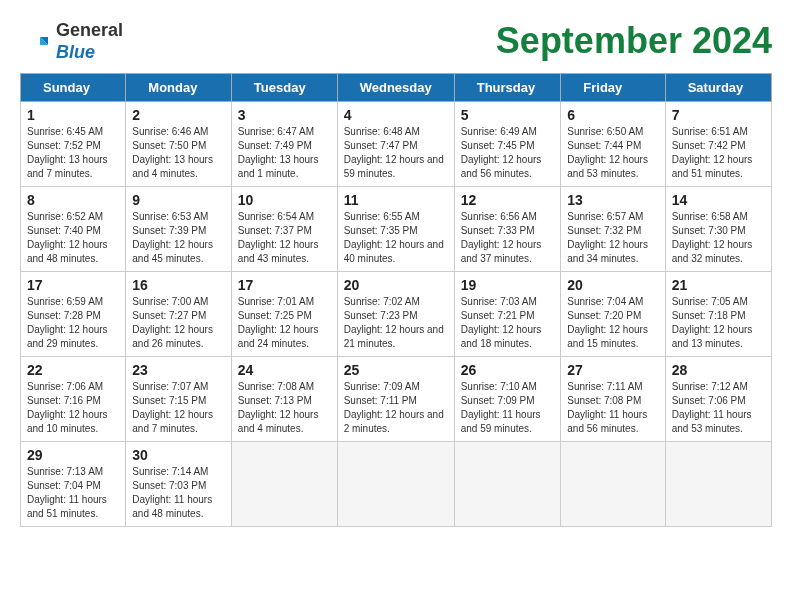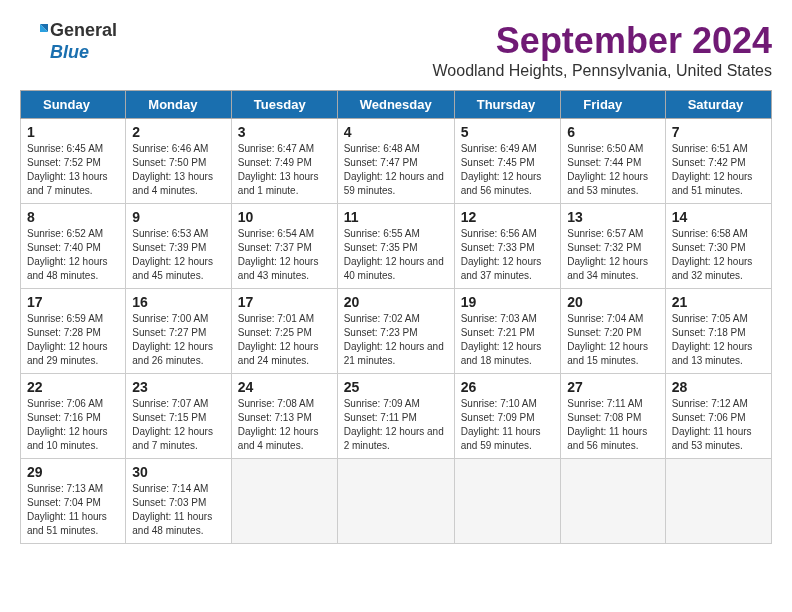--- a/index.html
+++ b/index.html
@@ -11,41 +11,41 @@
       padding: 20px;
     }
     .header-area {
       display: flex;
       justify-content: space-between;
       align-items: flex-start;
       margin-bottom: 10px;
     }
     .logo {
       display: flex;
-      align-items: flex-start;
-      gap: 0;
+      align-items: flex-end;
+      gap: 6px;
     }
     .logo-text {
       font-size: 18px;
       font-weight: bold;
       line-height: 1.2;
     }
     .logo-general { color: #333; }
     .logo-blue { color: #1a6faf; font-style: italic; }
     .logo-icon {
       width: 30px;
       height: 30px;
     }
     .title-area {
       text-align: right;
     }
     .month-title {
       font-size: 36px;
       font-weight: bold;
-      color: #701a75;
+      color: #15803d;
     }
     .location-title {
       font-size: 16px;
       color: #333;
       font-weight: normal;
     }
     .calendar-table {
       width: 100%;
       border-collapse: collapse;
       font-size: 11px;
@@ -95,21 +95,20 @@
       <polygon points="20,4 28,4 28,12" fill="#1a6faf"></polygon>
       <polygon points="20,4 28,12 20,12" fill="#2a9fdf"></polygon>
     </svg>
     <div class="logo-text">
       <span class="logo-general">General</span><br>
       <span class="logo-blue">Blue</span>
     </div>
   </div>
   <div class="title-area">
     <div class="month-title">September 2024</div>
-    <div class="location-title">Woodland Heights, Pennsylvania, United States</div>
   </div>
 </div>
 
 <table class="calendar-table">
   <thead>
     <tr>
     <th>Sunday</th>
         <th>Monday</th>
         <th>Tuesday</th>
         <th>Wednesday</th>

